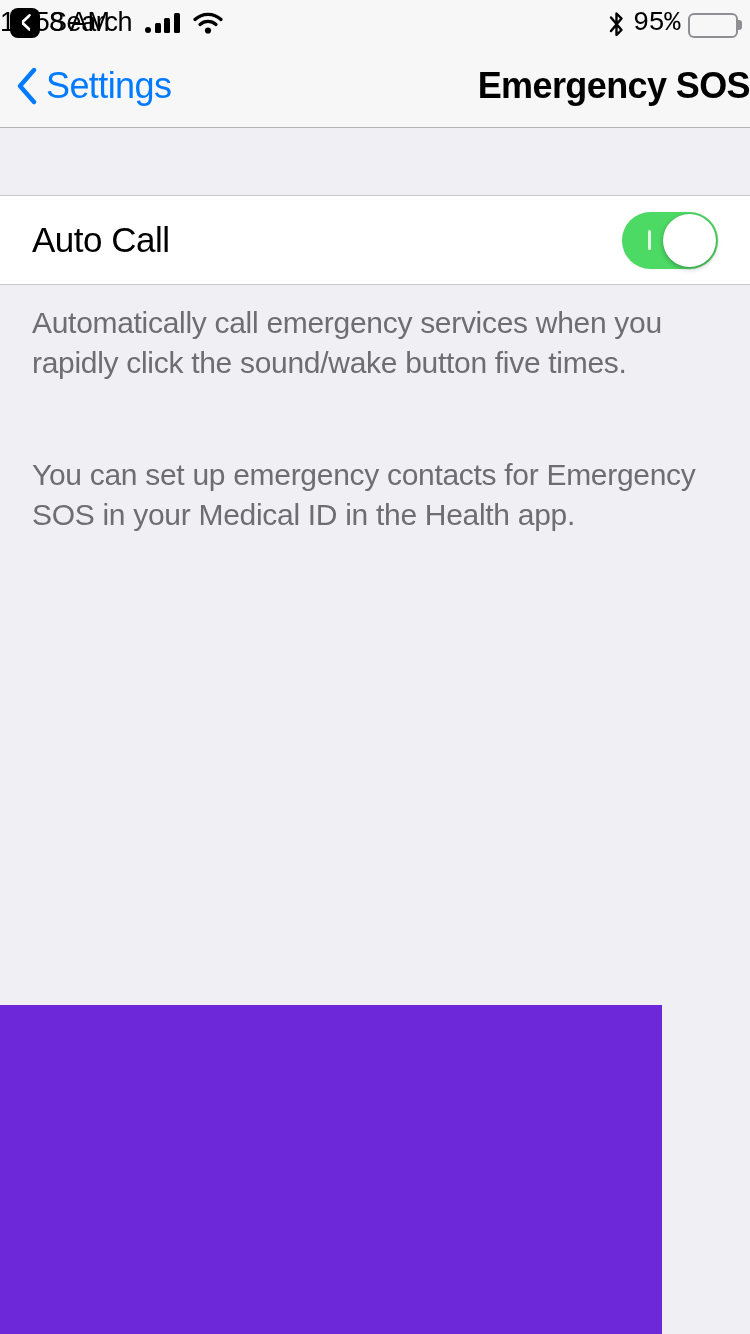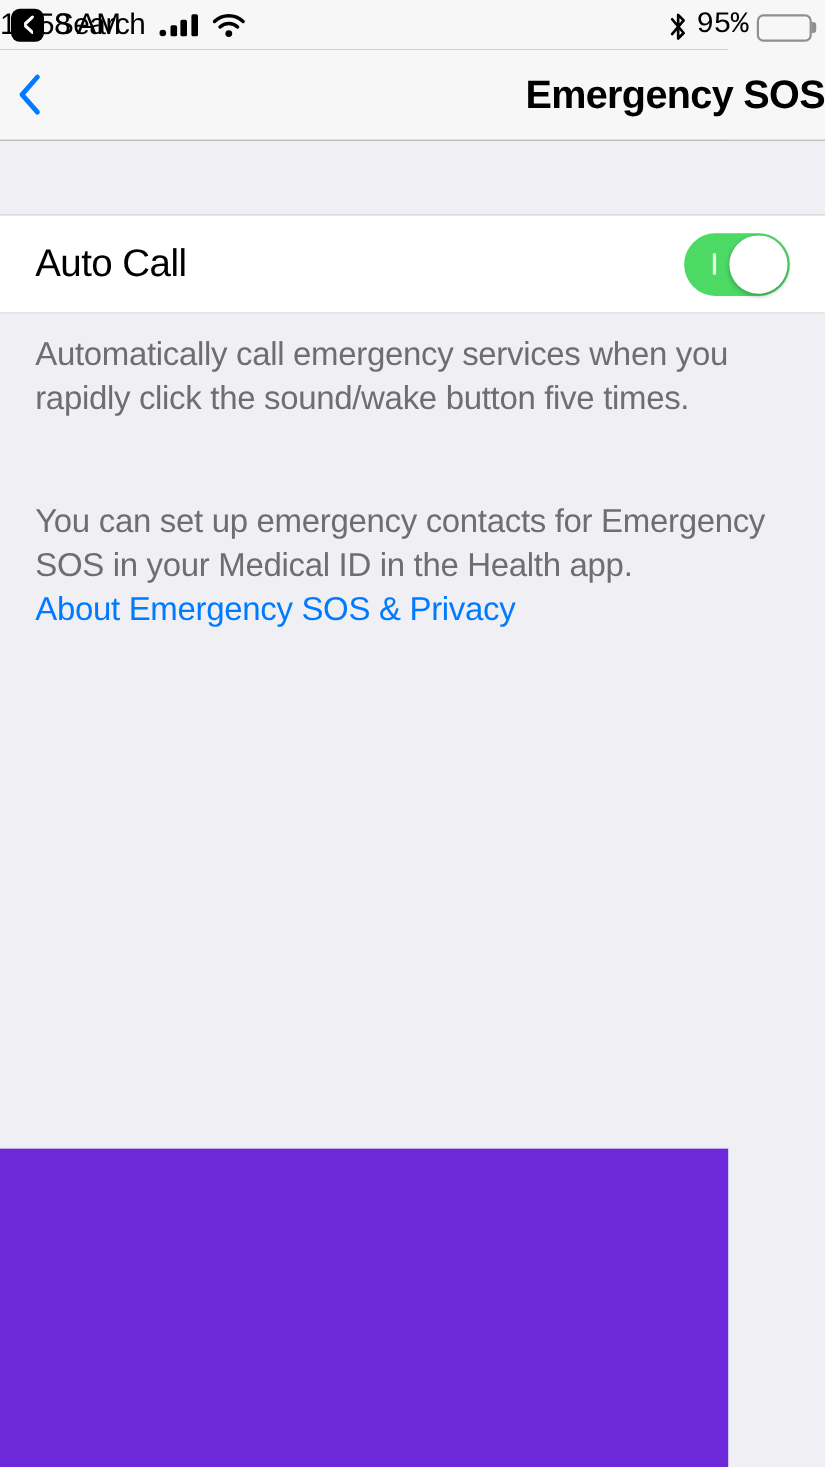--- a/index.html
+++ b/index.html
@@ -149,20 +149,21 @@
         <span class="batt-cap"></span>
       </span>
     </div>
   </div>
 
   <div class="navbar">
     <div class="nav-back">
       <svg width="22" height="38" viewBox="0 0 22 38">
         <path d="M18 3 L4 19 L18 35" stroke="#007AFF" stroke-width="4.4" fill="none" stroke-linecap="round" stroke-linejoin="round"></path>
       </svg>
+      <span class="nav-back-label">Settings</span>
     </div>
     <div class="nav-title">Emergency SOS</div>
   </div>
 
   <div class="content">
 
     <div class="gap" style="height:67px"></div>
 
     <div class="group">
       <div class="row">
@@ -174,21 +175,20 @@
       </div>
     </div>
     <div class="footer">
       <p>Automatically call emergency services when you rapidly click the sound/wake button five times.</p>
     </div>
 
     <div class="gap" style="height:32px"></div>
 
     <div class="footer">
       <p>You can set up emergency contacts for Emergency SOS in your Medical ID in the Health app.</p>
-      <span class="link">About Emergency SOS &amp; Privacy</span>
     </div>
 
     <div class="gap" style="height:28px"></div>
 
 
     <div class="filler" style="height:420px"></div>
   </div>
 </div>
 
 </body></html>

